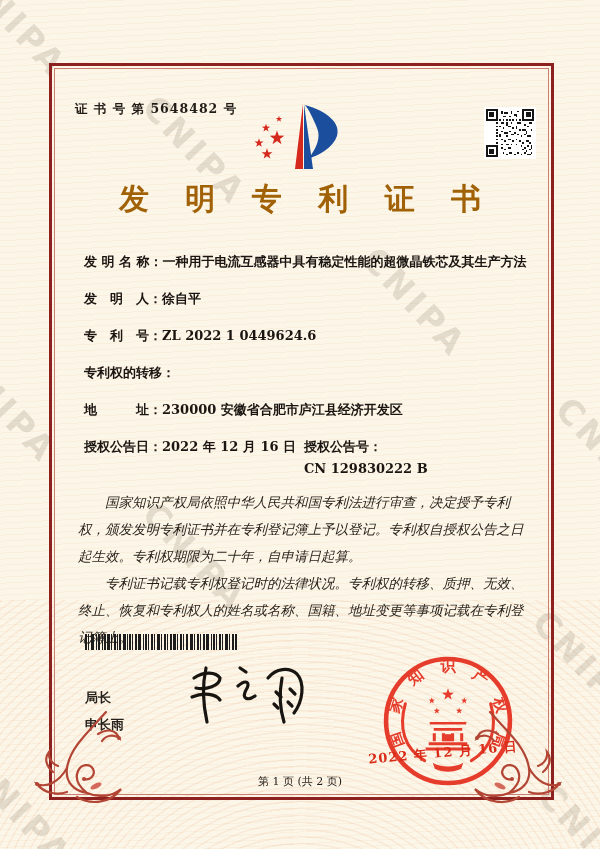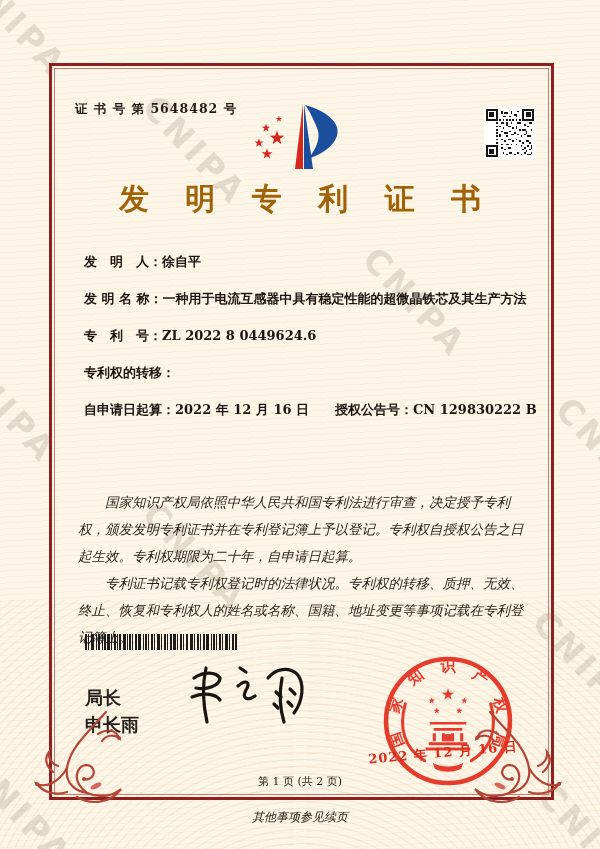--- a/index.html
+++ b/index.html
@@ -40,35 +40,35 @@
   .qr{ position:absolute; left:484px; top:107px; width:52px; height:52px; background:#fff; padding:2px; box-sizing:border-box;}
   .title{
     position:absolute; left:0; right:0; top:179px; text-align:center;
     font-size:30px; font-weight:600; letter-spacing:13px; text-indent:13px;
     color:#a16207;
   }
   .fields{ position:absolute; left:84px; top:251px; right:46px; font-size:13px; font-weight:700; color:#1a1510;}
   .frow{ display:flex; line-height:22px; margin-bottom:15px; }
   .flabel{ white-space:pre; flex:none; }
   .fvalue{ white-space:nowrap; }
-  .pair2{ margin-left:26px; display:flex; }
+  .pair2{ margin-left:8px; display:flex;flex-direction:column; }
 
   .body-text{
     position:absolute; left:78px; top:489px; width:458px;
     font-size:13.5px; line-height:27px; font-style:italic; font-weight:500;
     color:#241e16;
   }
   .body-text p{ margin:0; text-indent:2em; }
 
   .barcode{ position:absolute; left:85px; top:634px; }
 
   .signoff{
     position:absolute; left:85px; top:684px;
     font-family:"DejaVu Sans","Liberation Sans",sans-serif;
-    font-weight:700; font-size:18px; line-height:27px; color:#26211b;
+    font-weight:700; font-size:13px; line-height:27px; color:#26211b;
   }
   .signature{ position:absolute; left:176px; top:656px; }
 
   .seal{ position:absolute; left:382px; top:655px; width:132px; height:132px; z-index:4; opacity:0.95;}
   .seal svg text{ font-family:"DejaVu Serif","Liberation Serif",serif; font-weight:700; }
   .date-stamp{
     position:absolute; left:358px; top:744px; width:170px; text-align:center; z-index:5;
     color:#d92c18; font-weight:700; font-size:13px; letter-spacing:1px;
     transform:rotate(-5deg);
   }
@@ -148,36 +148,40 @@
                    M9,23h1v1h-1z M11,24h1v1h-1z M13,23h2v1h-2z M22,24h1v1h-1z M24,25h1v1h-1z M26,24h1v1h-1z
                    M10,26h1v1h-1z M12,27h1v1h-1z M14,26h2v1h-2z M17,27h1v1h-1z M19,26h1v1h-1z M21,27h1v1h-1z M23,26h1v1h-1z M25,27h2v1h-2z M27,26h1v1h-1z"></path>
         </g>
       </svg>
     </div>
 
     <div class="title">发 明 专 利 证 书</div>
 
     <div class="fields">
       <div class="frow">
+        <span class="flabel">发 明 名 称：</span>
+        <span class="fvalue">一种用于电流互感器中具有稳定性能的超微晶铁芯及其生产方法</span>
+      </div>
+      <div class="frow">
         <span class="flabel">发　明　人：</span>
         <span class="fvalue">徐自平</span>
       </div>
       <div class="frow">
-        <span class="flabel">发 明 名 称：</span>
-        <span class="fvalue">一种用于电流互感器中具有稳定性能的超微晶铁芯及其生产方法</span>
-      </div>
-      <div class="frow">
         <span class="flabel">专　利　号：</span>
-        <span class="fvalue">ZL 2022 8 0449624.6</span>
+        <span class="fvalue">ZL 2022 1 0449624.6</span>
       </div>
       <div class="frow">
         <span class="flabel">专利权的转移：</span>
       </div>
       <div class="frow">
-        <span class="flabel">自申请日起算：</span>
+        <span class="flabel">地　　　址：</span>
+        <span class="fvalue">230000  安徽省合肥市庐江县经济开发区</span>
+      </div>
+      <div class="frow">
+        <span class="flabel">授权公告日：</span>
         <span class="fvalue">2022 年 12 月 16 日</span>
         <span class="pair2">
           <span class="flabel">授权公告号：</span>
           <span class="fvalue">CN 129830222 B</span>
         </span>
       </div>
     </div>
 
     <div class="body-text">
       <p>国家知识产权局依照中华人民共和国专利法进行审查，决定授予专利权，颁发发明专利证书并在专利登记簿上予以登记。专利权自授权公告之日起生效。专利权期限为二十年，自申请日起算。</p>
@@ -235,21 +239,20 @@
         <g fill="none" stroke="#e53322" stroke-width="3" stroke-linecap="round">
           <path d="M23,48 C16,72 22,92 42,104"></path>
           <path d="M107,48 C114,72 108,92 88,104"></path>
         </g>
       </svg>
     </div>
 
     <div class="date-stamp">2022 年 12 月 16 日</div>
 
     <div class="page-info">第 1 页 (共 2 页)</div>
-    <div class="footer-note">其他事项参见续页</div>
 
     <div class="flourish left">
       <svg width="100" height="115" viewBox="0 0 100 115" fill="none" stroke="#b24534" stroke-width="2.2" stroke-linecap="round">
         <path d="M78,18 C60,38 42,54 39,74 C37,88 46,97 59,99 C50,92 47,84 50,77 C53,70 62,69 65,75 C68,81 62,87 56,85"></path>
         <path d="M39,74 C31,88 19,94 9,90 C15,98 27,102 39,98"></path>
         <path d="M59,99 C71,104 83,103 93,95 C82,110 62,111 49,103"></path>
         <path d="M70,40 C80,34 88,36 91,44 C86,40 78,41 74,47"></path>
         <path d="M25,78 C18,72 16,64 21,58 C20,64 24,70 30,72"></path>
         <circle cx="56" cy="85" r="2" fill="#b24534" stroke="none"></circle>
         <circle cx="9" cy="90" r="2" fill="#b24534" stroke="none"></circle>

